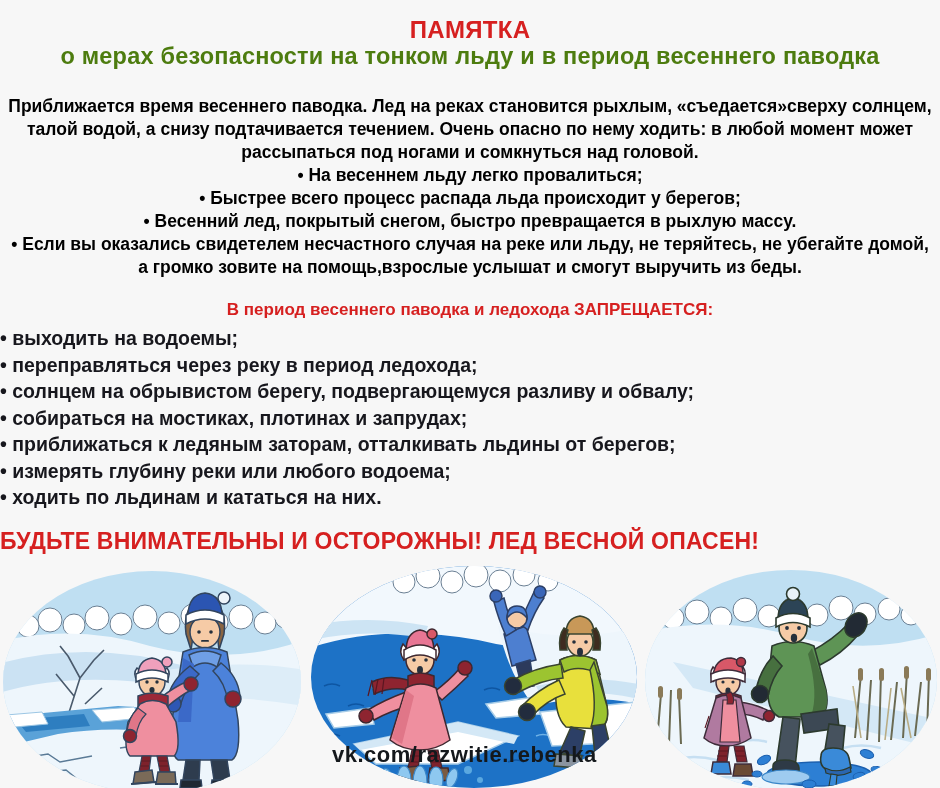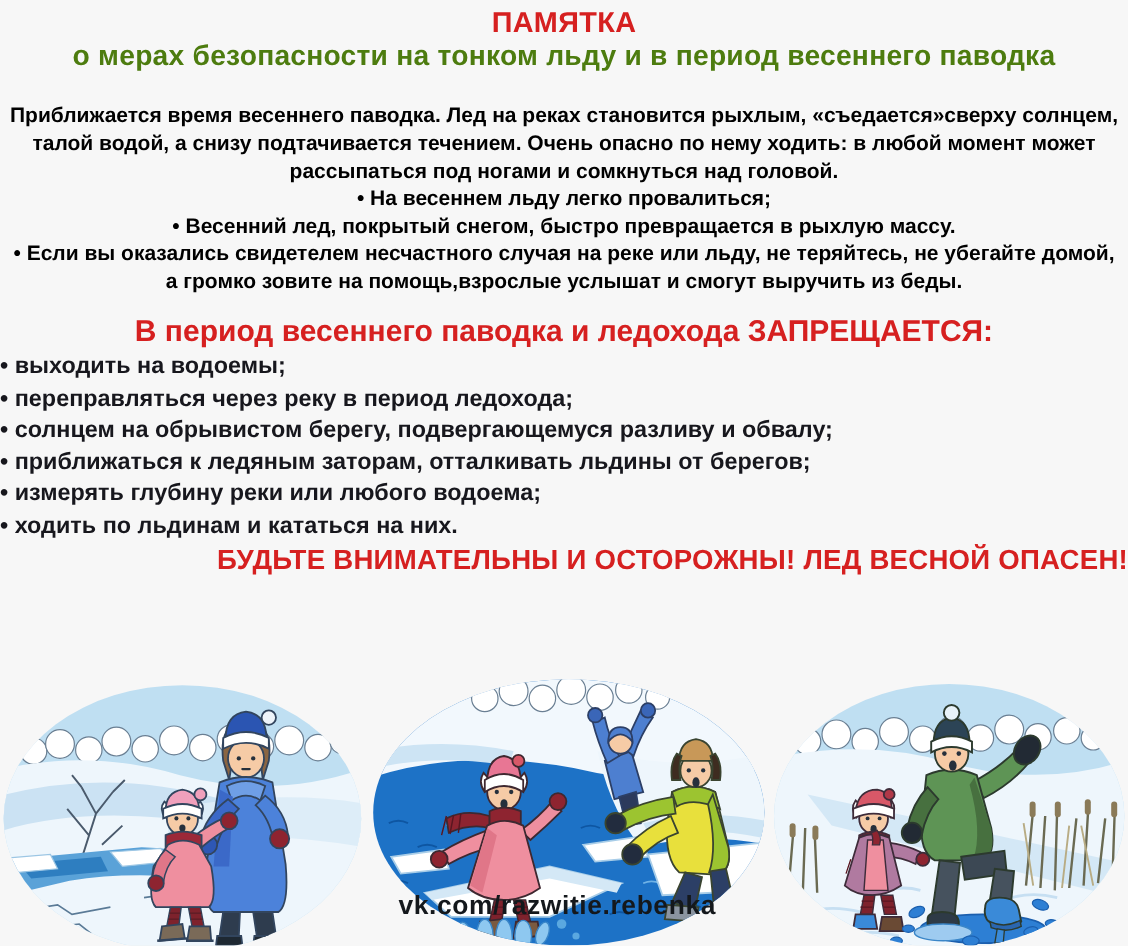--- a/index.html
+++ b/index.html
@@ -4,46 +4,46 @@
 <style>
   html,body{margin:0;padding:0;}
   body{
     width:940px;height:788px;overflow:hidden;position:relative;
     background:#f7f7f7;
     font-family:"Liberation Sans",sans-serif;
     -webkit-font-smoothing:antialiased;
   }
   .poster{position:absolute;inset:0;}
   .title{
-    padding-top:7px;font-size:24px;font-weight:bold;line-height:26px;
+    padding-top:17px;font-size:24px;font-weight:bold;line-height:26px;
     text-align:center;color:#d62020;letter-spacing:.3px;
   }
   .subtitle{
     font-size:23.5px;font-weight:bold;line-height:27px;
     text-align:center;color:#4d7c0f;letter-spacing:.2px;
   }
   .intro{
     margin:25px auto 0;width:924px;
     font-size:17.5px;font-weight:bold;line-height:23px;
     color:#000000;text-align:center;
   }
   .intro p{margin:0;}
   .intro .b{margin:0;}
   .prohibited-heading{
-    margin-top:19px;font-size:25px;font-weight:bold;line-height:23px;
+    margin-top:19px;font-size:17px;font-weight:bold;line-height:23px;
     text-align:center;color:#d62020;
   }
   .prohibited-list{
     margin-top:4px;
     font-size:19.5px;font-weight:bold;line-height:26.5px;
     color:#17171d;
   }
   .warning{
-    margin-top:2px;font-size:23px;font-weight:bold;line-height:26px;
-    text-align:right;color:#d62020;letter-spacing:.2px;
+    margin-top:17px;font-size:23px;font-weight:bold;line-height:26px;
+    text-align:left;color:#d62020;letter-spacing:.2px;
   }
   .illustrations{
     position:absolute;left:0;bottom:0;width:940px;height:224px;
     display:flex;justify-content:space-between;align-items:flex-end;
   }
   .ill{display:block;}
   .ill.mid{margin-bottom:0;}
   .watermark{
     position:absolute;left:332px;bottom:20px;
     font-size:22px;font-weight:bold;color:#14181c;
@@ -54,30 +54,32 @@
 <body>
 
 <div class="poster">
 
   <div class="title">ПАМЯТКА</div>
   <div class="subtitle">о мерах безопасности на тонком льду и в период весеннего паводка</div>
 
   <div class="intro">
     <p>Приближается время весеннего паводка. Лед на реках становится рыхлым, «съедается»сверху солнцем, талой водой, а снизу подтачивается течением. Очень опасно по нему ходить: в любой момент может рассыпаться под ногами и сомкнуться над головой.</p>
     <div class="b">• На весеннем льду легко провалиться;</div>
+    <div class="b">• Быстрее всего процесс распада льда происходит у берегов;</div>
     <div class="b">• Весенний лед, покрытый снегом, быстро превращается в рыхлую массу.</div>
     <div class="b">• Если вы оказались свидетелем несчастного случая на реке или льду, не теряйтесь, не убегайте домой, а громко зовите на помощь,взрослые услышат и смогут выручить из беды.</div>
   </div>
 
   <div class="prohibited-heading">В период весеннего паводка и ледохода ЗАПРЕЩАЕТСЯ:</div>
 
   <div class="prohibited-list">
     <div>• выходить на водоемы;</div>
     <div>• переправляться через реку в период ледохода;</div>
     <div>• солнцем на обрывистом берегу, подвергающемуся разливу и обвалу;</div>
+    <div>• собираться на мостиках, плотинах и запрудах;</div>
     <div>• приближаться к ледяным заторам, отталкивать льдины от берегов;</div>
     <div>• измерять глубину реки или любого водоема;</div>
     <div>• ходить по льдинам и кататься на них.</div>
   </div>
 
   <div class="warning">БУДЬТЕ ВНИМАТЕЛЬНЫ И ОСТОРОЖНЫ! ЛЕД ВЕСНОЙ ОПАСЕН!</div>
 
   <div class="illustrations">
 
     <svg class="ill" width="305" height="218" viewBox="0 0 305 218">

